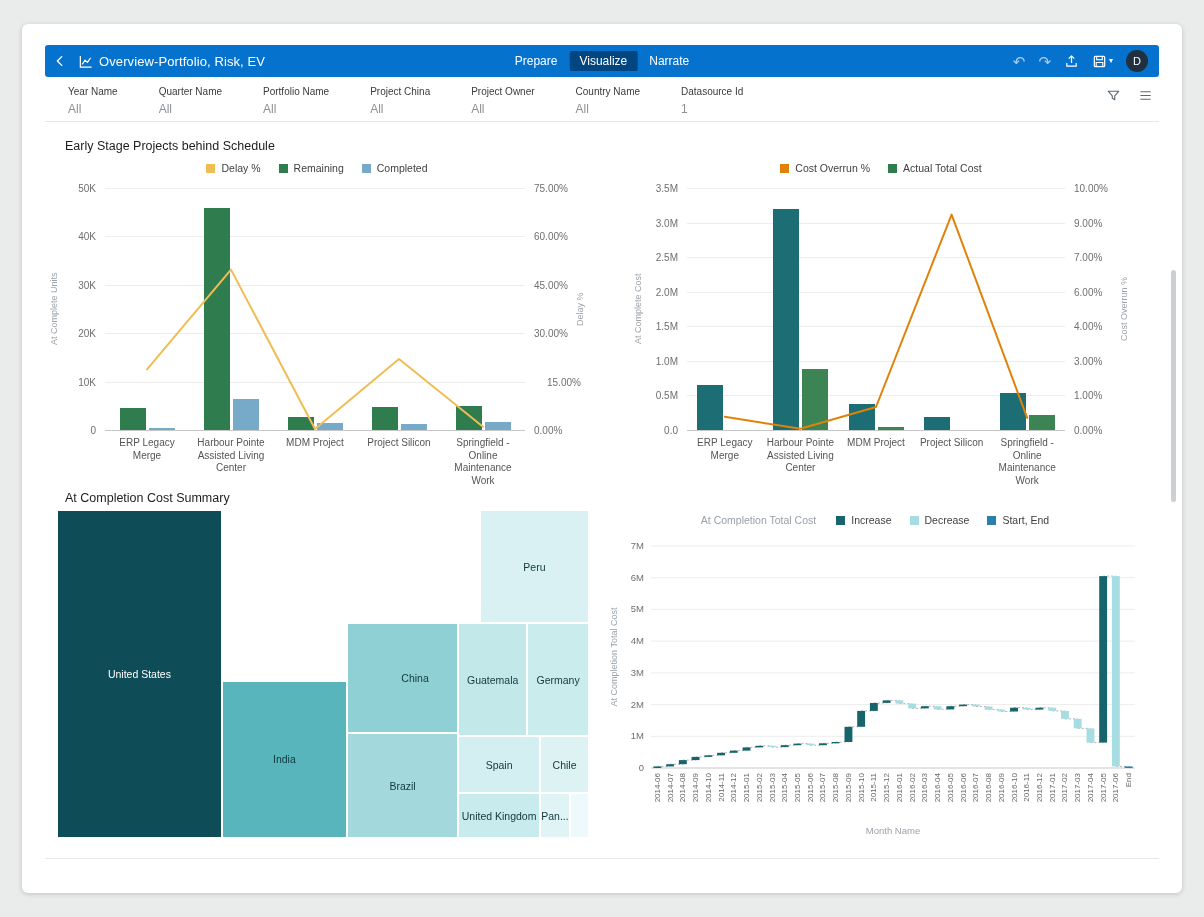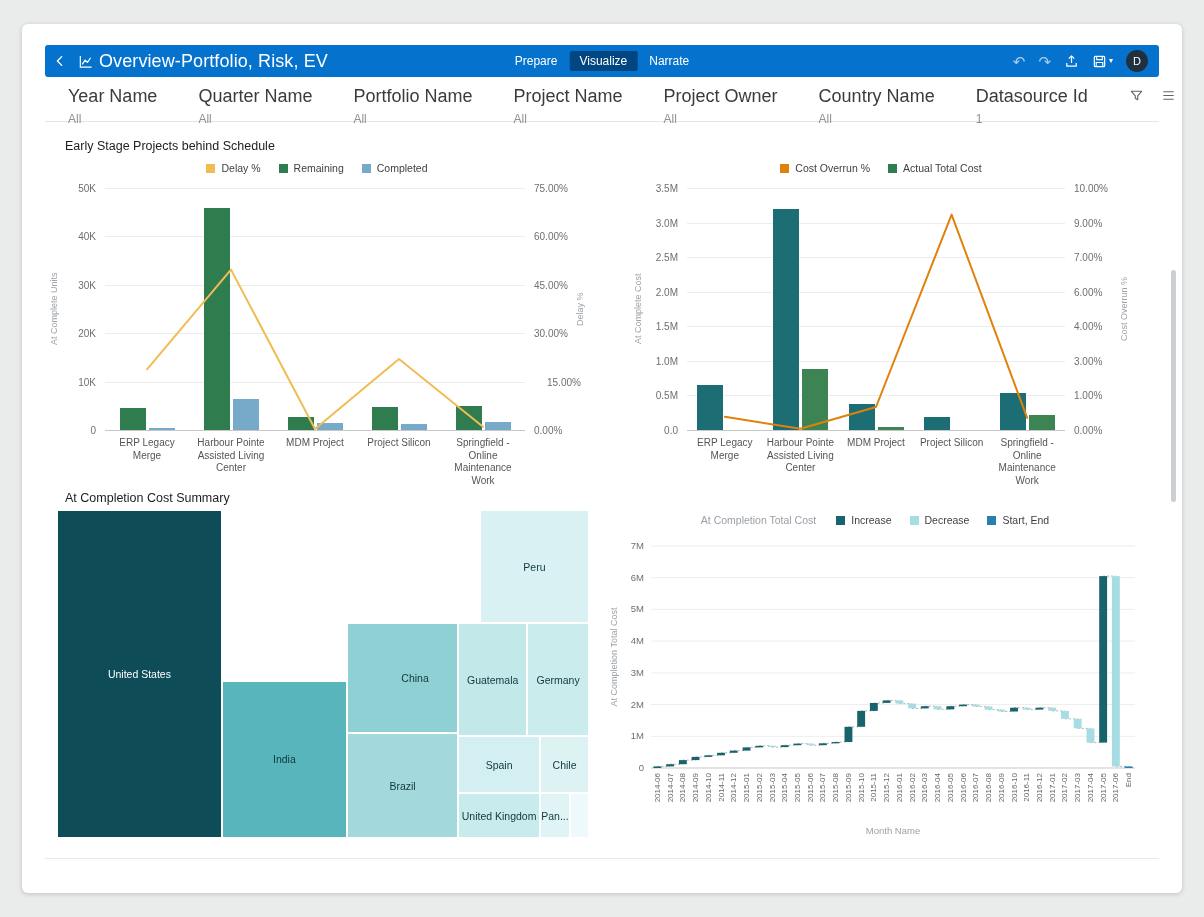--- a/index.html
+++ b/index.html
@@ -4,36 +4,36 @@
 <style>
   html,body{margin:0;padding:0;}
   body{width:1204px;height:917px;font-family:"Liberation Sans","DejaVu Sans",sans-serif;background:#eaecec;overflow:hidden;}
   .page{position:relative;width:1204px;height:917px;background:#eaecec;}
   .card{position:absolute;left:22px;top:24px;width:1160px;height:869px;background:#fff;border-radius:6px;box-shadow:0 1px 5px rgba(0,0,0,.18);overflow:hidden;}
 
   
   .appbar{position:absolute;left:23px;top:21px;width:1114px;height:32px;background:#0572ce;border-radius:3px;display:flex;align-items:center;color:#fff;}
   .back{width:30px;height:32px;display:flex;align-items:center;justify-content:center;cursor:pointer;}
   .viz-icon{width:20px;height:32px;display:flex;align-items:center;justify-content:center;}
-  .appbar-title{font-size:18px;margin-left:4px;letter-spacing:.1px;}
+  .appbar-title{font-size:13px;margin-left:4px;letter-spacing:.1px;}
   .tabs{position:absolute;left:50%;transform:translateX(-50%);display:flex;gap:2px;align-items:center;height:32px;}
   .tab{font-size:12px;padding:4px 10px;border-radius:2px;cursor:pointer;line-height:1;}
   .tab.active{background:rgba(0,10,25,.42);}
   .appbar-right{margin-left:auto;display:flex;align-items:center;gap:13px;padding-right:11px;height:32px;}
   .icon-btn{display:flex;align-items:center;justify-content:center;cursor:pointer;}
   .icon-dim{opacity:.65;}
   .undo-redo{font-size:15px;line-height:1;}
   .save-group{display:flex;align-items:center;gap:2px;}
   .caret{font-size:8px;line-height:1;}
   .avatar{width:22px;height:22px;border-radius:50%;background:#20303f;display:flex;align-items:center;justify-content:center;font-size:11px;color:#fff;cursor:pointer;}
 
   
   .filterbar{position:absolute;left:23px;top:53px;width:1114px;height:45px;border-bottom:1px solid #e5e6e7;display:flex;align-items:flex-start;padding:9px 6px 0 23px;box-sizing:border-box;}
   .filter{margin-right:41px;cursor:pointer;white-space:nowrap;}
-  .filter .lbl{font-size:18px;color:#3b3b3b;}
+  .filter .lbl{font-size:10px;color:#3b3b3b;}
   .filter .val{font-size:12px;color:#8d9296;margin-top:5px;}
   .filterbar-icons{margin-left:auto;display:flex;gap:17px;align-items:center;padding-top:2px;}
 
   
   .canvas{position:absolute;left:23px;top:98px;width:1114px;height:771px;}
   .section-title{font-size:12.5px;color:#1d1d1d;margin:17px 0 5px 20px;}
   .top-row{display:flex;padding-left:2px;}
   .combo{width:540px;}
   .combo.second{width:500px;margin-left:44px;}
   .chart-body{position:relative;width:100%;}
@@ -113,21 +113,21 @@
       </div>
       <div class="filter">
         <div class="lbl">Quarter Name</div>
         <div class="val">All</div>
       </div>
       <div class="filter">
         <div class="lbl">Portfolio Name</div>
         <div class="val">All</div>
       </div>
       <div class="filter">
-        <div class="lbl">Project Name</div>
+        <div class="lbl">Project China</div>
         <div class="val">All</div>
       </div>
       <div class="filter">
         <div class="lbl">Project Owner</div>
         <div class="val">All</div>
       </div>
       <div class="filter">
         <div class="lbl">Country Name</div>
         <div class="val">All</div>
       </div>

